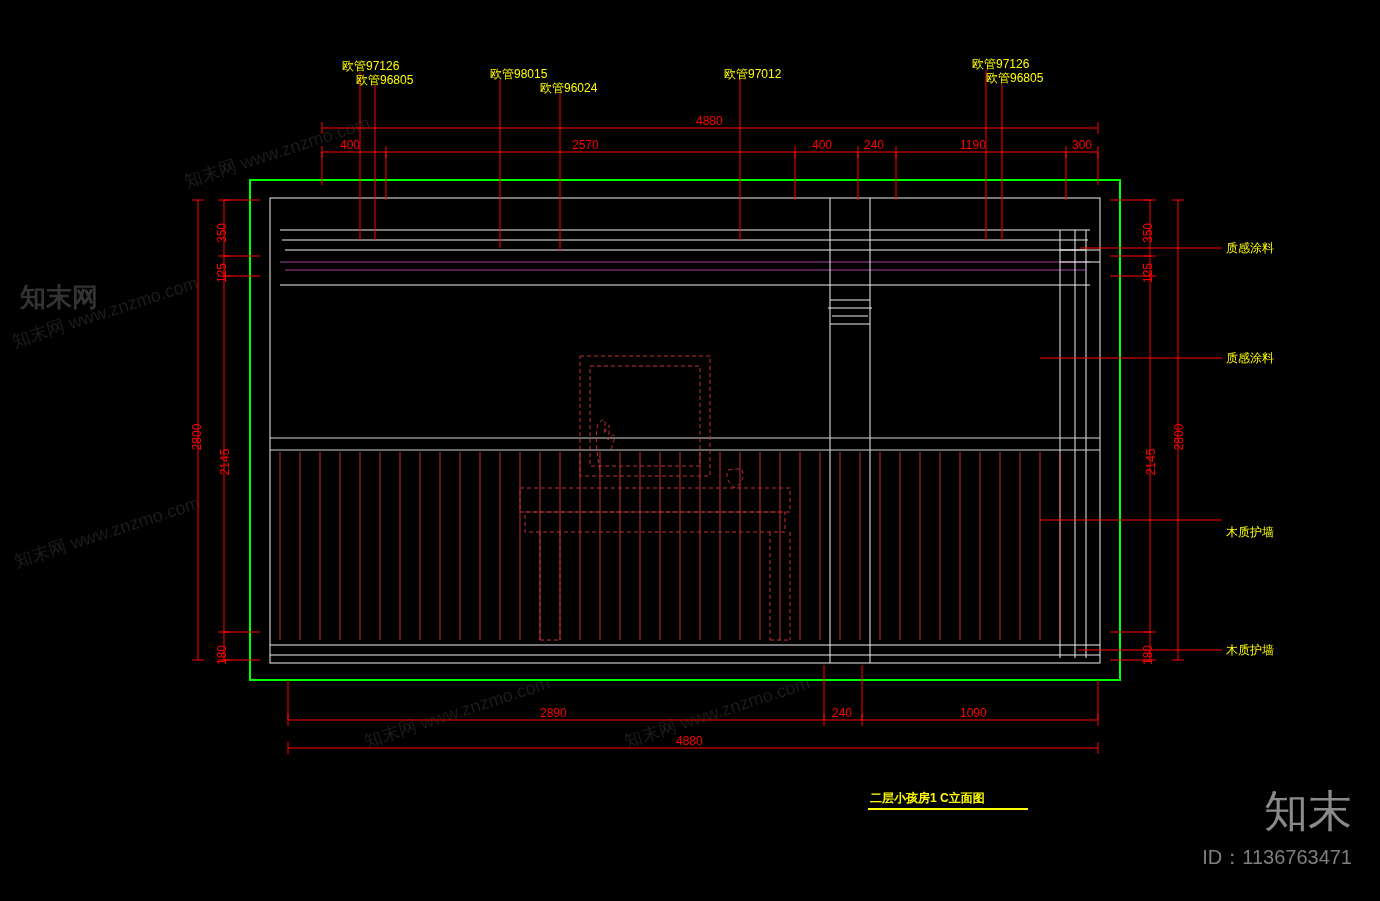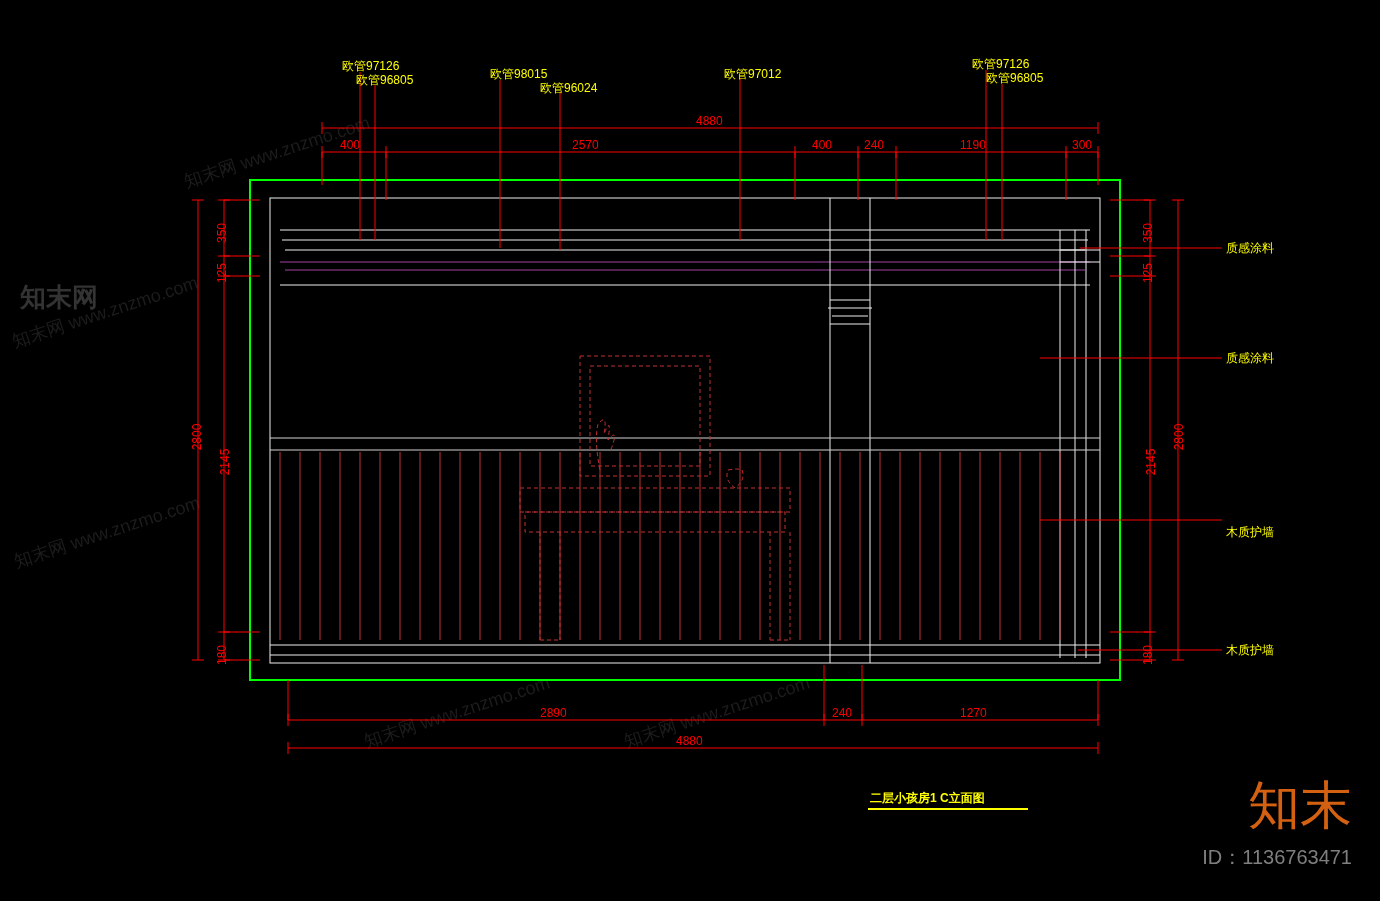--- a/index.html
+++ b/index.html
@@ -12,21 +12,21 @@
   .txt{position:absolute;font-size:12px;white-space:nowrap}
   .txt-dim{color:#f00}
   .txt-label{color:#ff0}
   .txt-wm{color:#333;font-size:18px;transform:rotate(-18deg);opacity:.55}
   .txt-wm2{color:#555;font-size:26px;font-weight:700;opacity:.6}
   .leader{stroke:#f00;stroke-width:1;fill:none}
   .furn{stroke:#c03030;fill:none;stroke-width:1}
   .rail{stroke:#c03030;stroke-width:1}
   .rail-top{stroke:#d4d4d4;stroke-width:1}
   .id-txt{color:#7f7f7f;font-size:20px}
-  .zhimo{color:#f97316;font-size:52px;font-weight:500;opacity:.85}
+  .zhimo{color:#a3a3a3;font-size:44px;font-weight:500;opacity:.85}
   .title-line{background:#ff0;height:2px}
 </style>
 </head>
 <body>
 
 <div class="stage">
 
   <div class="txt txt-wm abs" style="left:8px;top:300px">知末网 www.znzmo.com</div>
   <div class="txt txt-wm abs" style="left:10px;top:520px">知末网 www.znzmo.com</div>
   <div class="txt txt-wm abs" style="left:180px;top:140px">知末网 www.znzmo.com</div>
@@ -195,21 +195,21 @@
 
   <div class="txt txt-dim" style="left:340px;top:138px">400</div>
   <div class="txt txt-dim" style="left:572px;top:138px">2570</div>
   <div class="txt txt-dim" style="left:812px;top:138px">400</div>
   <div class="txt txt-dim" style="left:864px;top:138px">240</div>
   <div class="txt txt-dim" style="left:960px;top:138px">1190</div>
   <div class="txt txt-dim" style="left:1072px;top:138px">300</div>
 
   <div class="txt txt-dim" style="left:540px;top:706px">2890</div>
   <div class="txt txt-dim" style="left:832px;top:706px">240</div>
-  <div class="txt txt-dim" style="left:960px;top:706px">1270</div>
+  <div class="txt txt-dim" style="left:960px;top:706px">1090</div>
 
   <div class="txt txt-dim" style="left:676px;top:734px">4880</div>
 
   <div class="txt txt-dim" style="left:184px;top:430px;transform:rotate(-90deg)">2800</div>
   <div class="txt txt-dim" style="left:212px;top:226px;transform:rotate(-90deg)">350</div>
   <div class="txt txt-dim" style="left:212px;top:266px;transform:rotate(-90deg)">125</div>
   <div class="txt txt-dim" style="left:212px;top:455px;transform:rotate(-90deg)">2145</div>
   <div class="txt txt-dim" style="left:212px;top:648px;transform:rotate(-90deg)">180</div>
 
   <div class="txt txt-dim" style="left:1166px;top:430px;transform:rotate(-90deg)">2800</div>

